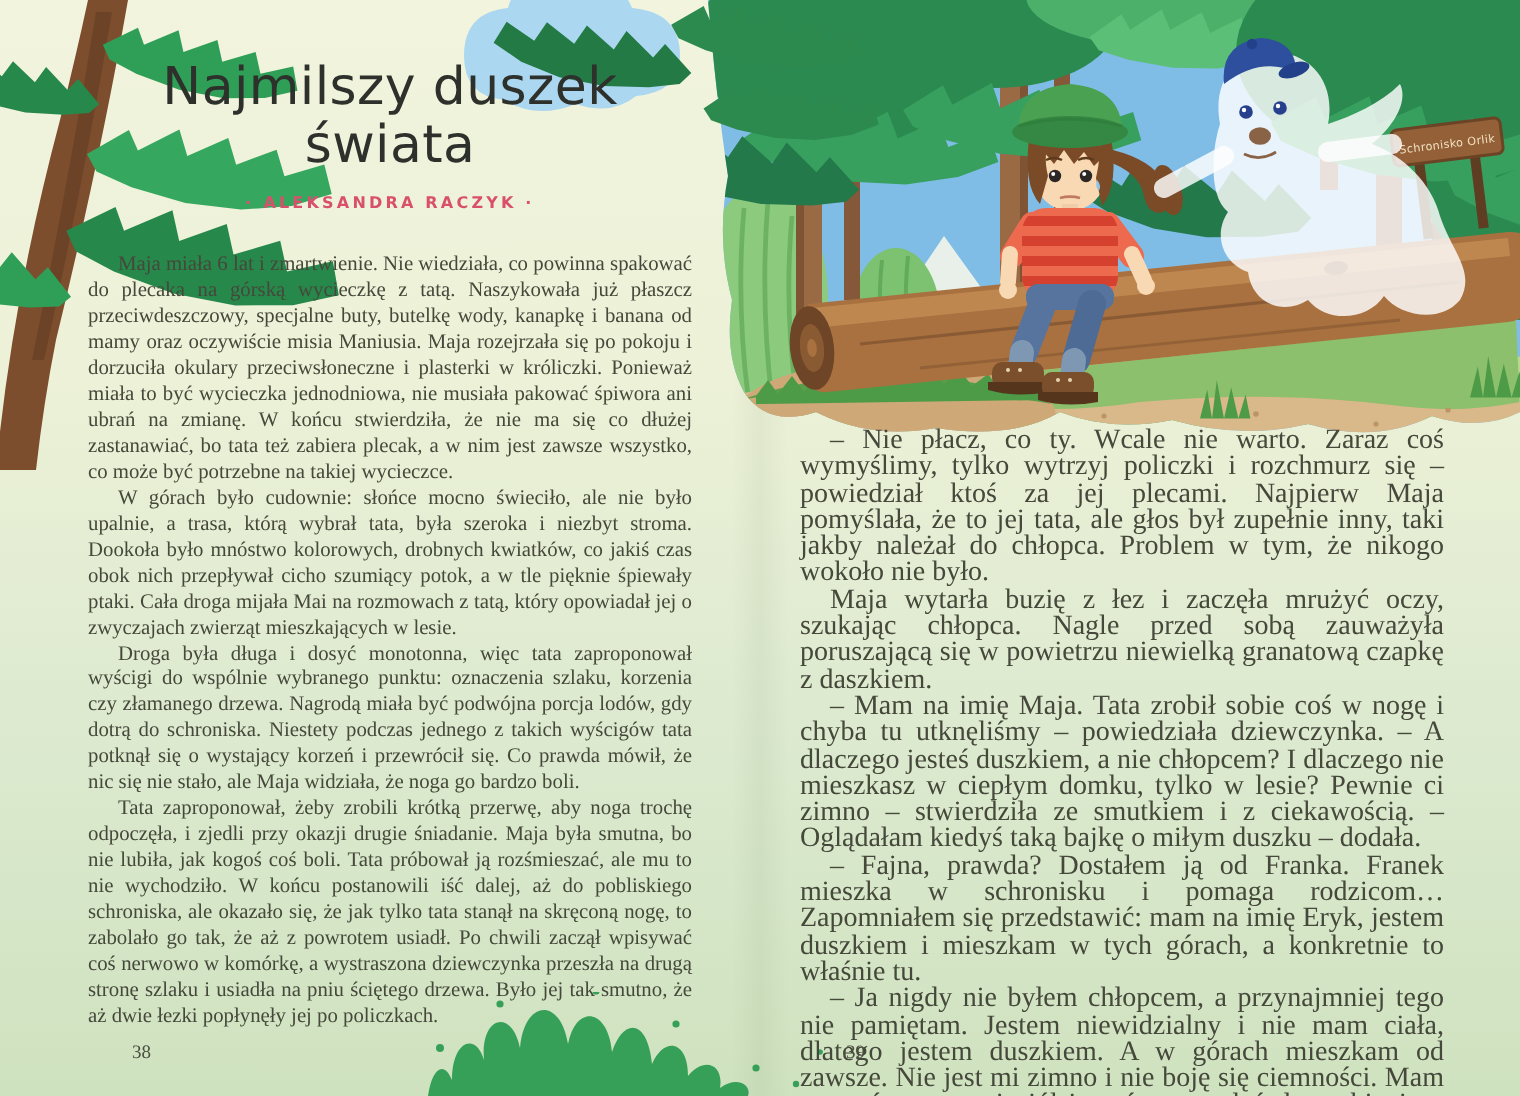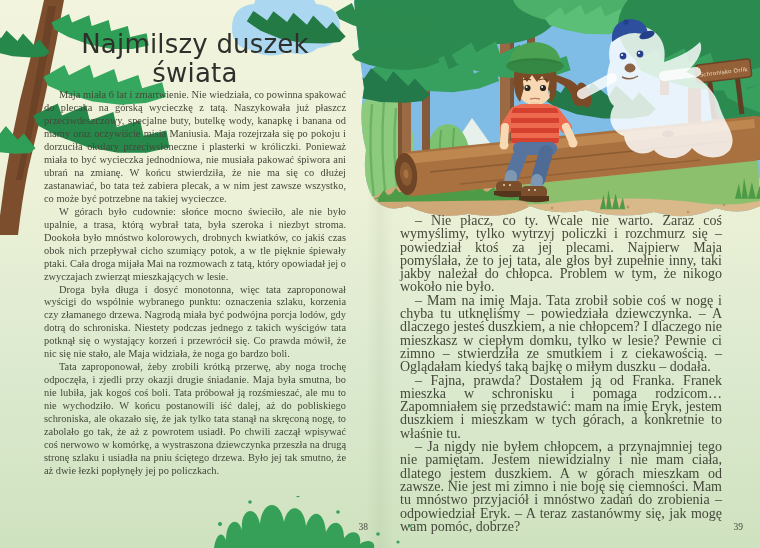--- a/index.html
+++ b/index.html
@@ -15,25 +15,25 @@
   .title{
     margin:0 auto;max-width:250px;text-align:center;
     font-family:"DejaVu Sans",sans-serif;font-weight:normal;
     font-size:26px;line-height:1.12;color:#2d302b;letter-spacing:.2px;
   }
   .author{
     margin-top:9px;text-align:center;
     font-family:"DejaVu Sans",sans-serif;font-weight:bold;
     font-size:8px;letter-spacing:1.6px;color:#d8506b;
   }
-  .body-text{margin-top:1px;color:#45483a;font-size:10.4px;line-height:12.95px;}
+  .body-text{margin-top:21px;color:#45483a;font-size:10.4px;line-height:12.95px;}
   .right-col{position:absolute;left:400px;top:214px;width:322px;
     color:#45483a;font-size:14px;line-height:13.3px;}
   .para{margin:0;text-indent:15px;text-align:justify;}
-  .pagenum{position:absolute;top:522px;font-size:9.5px;color:#4a4d3f;text-align:right;}
+  .pagenum{position:absolute;top:522px;font-size:9.5px;color:#4a4d3f;text-align:left;}
   .pn-left{left:66px;width:302px;}
   .pn-right{left:423px;width:320px;}
   svg text{font-family:"DejaVu Sans",sans-serif;}
 </style>
 </head>
 <body>
 
 <div class="spread">
 
   <div class="gutter"></div>
@@ -223,30 +223,32 @@
       <circle cx="40" cy="6" r="1.8" fill="#36a058"></circle>
     <circle cx="88" cy="-0.5" r="1.8" fill="#36a058"></circle>
       <circle cx="128" cy="16" r="1.8" fill="#36a058"></circle>
     <circle cx="168" cy="38" r="1.8" fill="#36a058"></circle>
       <circle cx="188" cy="46" r="1.6" fill="#36a058"></circle>
     <circle cx="200" cy="30" r="1.4" fill="#36a058"></circle>
   </svg>
 
   <div class="left-col">
     <h1 class="title">Najmilszy duszek świata</h1>
+    <div class="author">· ALEKSANDRA RACZYK ·</div>
     <div class="body-text">
         <p class="para">Maja miała 6 lat i zmartwienie. Nie wiedziała, co powinna spakować do plecaka na górską wycieczkę z tatą. Naszykowała już płaszcz przeciwdeszczowy, specjalne buty, butelkę wody, kanapkę i banana od mamy oraz oczywiście misia Maniusia. Maja rozejrzała się po pokoju i dorzuciła okulary przeciwsłoneczne i plasterki w króliczki. Ponieważ miała to być wycieczka jednodniowa, nie musiała pakować śpiwora ani ubrań na zmianę. W końcu stwierdziła, że nie ma się co dłużej zastanawiać, bo tata też zabiera plecak, a w nim jest zawsze wszystko, co może być potrzebne na takiej wycieczce.</p>
         <p class="para">W górach było cudownie: słońce mocno świeciło, ale nie było upalnie, a trasa, którą wybrał tata, była szeroka i niezbyt stroma. Dookoła było mnóstwo kolorowych, drobnych kwiatków, co jakiś czas obok nich przepływał cicho szumiący potok, a w tle pięknie śpiewały ptaki. Cała droga mijała Mai na rozmowach z tatą, który opowiadał jej o zwyczajach zwierząt mieszkających w lesie.</p>
         <p class="para">Droga była długa i dosyć monotonna, więc tata zaproponował wyścigi do wspólnie wybranego punktu: oznaczenia szlaku, korzenia czy złamanego drzewa. Nagrodą miała być podwójna porcja lodów, gdy dotrą do schroniska. Niestety podczas jednego z takich wyścigów tata potknął się o wystający korzeń i przewrócił się. Co prawda mówił, że nic się nie stało, ale Maja widziała, że noga go bardzo boli.</p>
         <p class="para">Tata zaproponował, żeby zrobili krótką przerwę, aby noga trochę odpoczęła, i zjedli przy okazji drugie śniadanie. Maja była smutna, bo nie lubiła, jak kogoś coś boli. Tata próbował ją rozśmieszać, ale mu to nie wychodziło. W końcu postanowili iść dalej, aż do pobliskiego schroniska, ale okazało się, że jak tylko tata stanął na skręconą nogę, to zabolało go tak, że aż z powrotem usiadł. Po chwili zaczął wpisywać coś nerwowo w komórkę, a wystraszona dziewczynka przeszła na drugą stronę szlaku i usiadła na pniu ściętego drzewa. Było jej tak smutno, że aż dwie łezki popłynęły jej po policzkach.</p>
       </div>
   </div>
 
   <div class="right-col">
       <p class="para">– Nie płacz, co ty. Wcale nie warto. Zaraz coś wymyślimy, tylko wytrzyj policzki i rozchmurz się – powiedział ktoś za jej plecami. Najpierw Maja pomyślała, że to jej tata, ale głos był zupełnie inny, taki jakby należał do chłopca. Problem w tym, że nikogo wokoło nie było.</p>
+      <p class="para">Maja wytarła buzię z łez i zaczęła mrużyć oczy, szukając chłopca. Nagle przed sobą zauważyła poruszającą się w powietrzu niewielką granatową czapkę z daszkiem.</p>
       <p class="para">– Mam na imię Maja. Tata zrobił sobie coś w nogę i chyba tu utknęliśmy – powiedziała dziewczynka. – A dlaczego jesteś duszkiem, a nie chłopcem? I dlaczego nie mieszkasz w ciepłym domku, tylko w lesie? Pewnie ci zimno – stwierdziła ze smutkiem i z ciekawością. – Oglądałam kiedyś taką bajkę o miłym duszku – dodała.</p>
       <p class="para">– Fajna, prawda? Dostałem ją od Franka. Franek mieszka w schronisku i pomaga rodzicom… Zapomniałem się przedstawić: mam na imię Eryk, jestem duszkiem i mieszkam w tych górach, a konkretnie to właśnie tu.</p>
       <p class="para">– Ja nigdy nie byłem chłopcem, a przynajmniej tego nie pamiętam. Jestem niewidzialny i nie mam ciała, dlatego jestem duszkiem. A w górach mieszkam od zawsze. Nie jest mi zimno i nie boję się ciemności. Mam tu mnóstwo przyjaciół i mnóstwo zadań do zrobienia – odpowiedział Eryk. – A teraz zastanówmy się, jak mogę wam pomóc, dobrze?</p>
     </div>
 
   <div class="pagenum pn-left">38</div>
   <div class="pagenum pn-right">39</div>
 
 </div>
 

